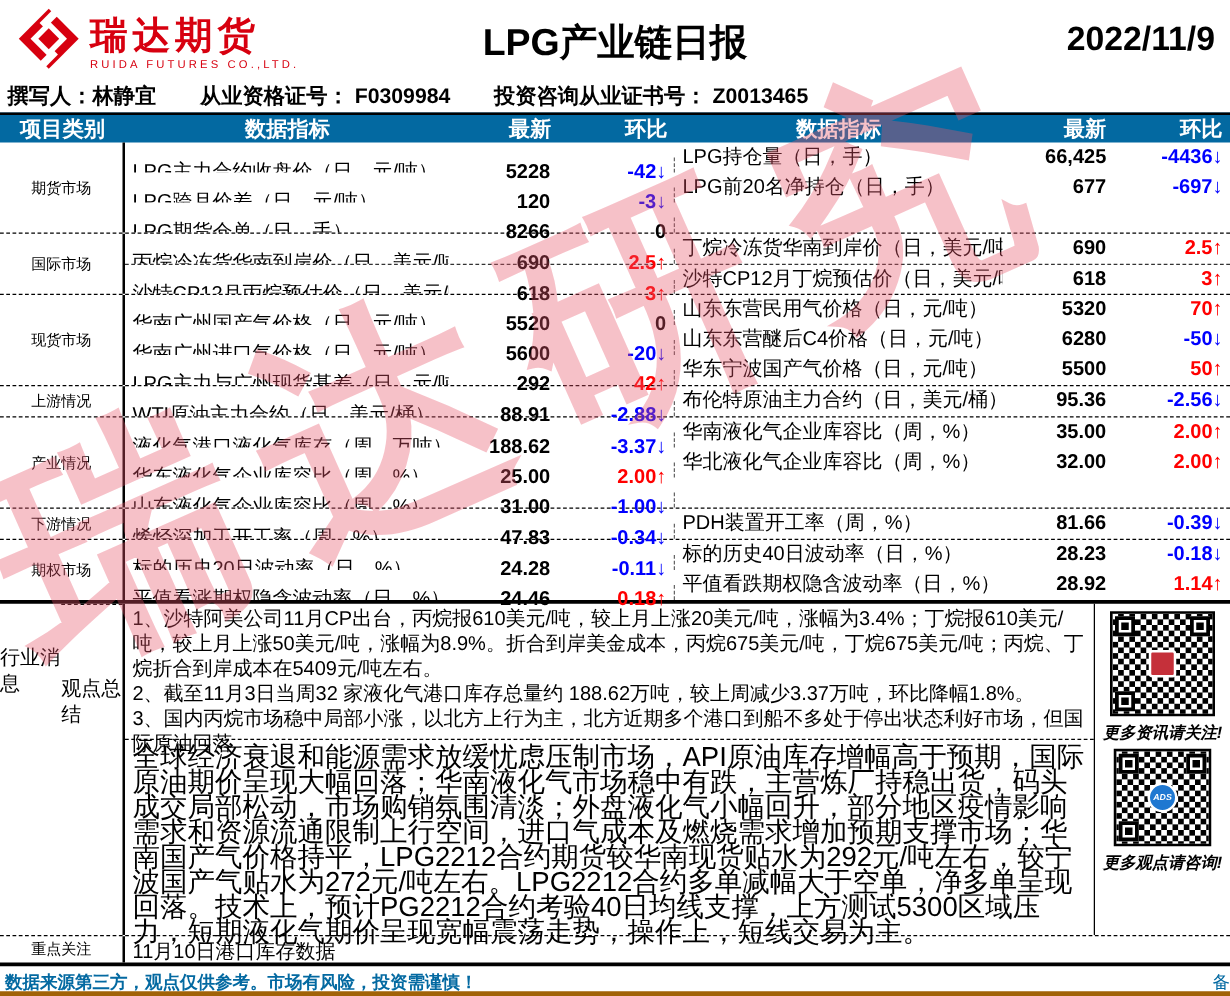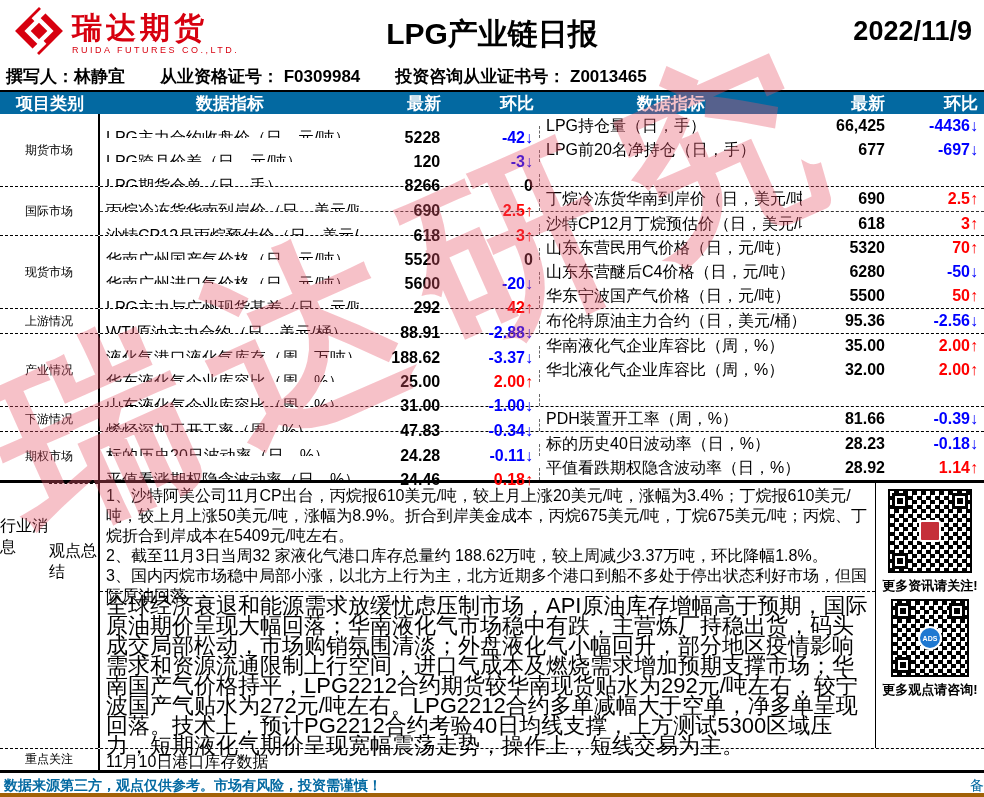--- a/index.html
+++ b/index.html
@@ -48,21 +48,21 @@
   
   .lower { display:flex; border-top:3px solid #000; }
   .l-col { width:100px; border-right:2px solid #000; display:flex; }
   .l-col .cat-cell { display:flex; align-items:center; justify-content:center; font-size:16px; }
   .cat-news { height:108px; }
   .cat-view { height:157px; border-top:1px dashed #000; }
   .m-col { width:775px; }
   .news-block { height:108px; padding:3px 4px 0 6px; font-size:16px; line-height:20px; color:#000; }
   .view-block { height:157px; border-top:1px dashed #000; padding:4px 4px 0 6px;
                 font-size:22px; line-height:20px; color:#000; }
-  .s-col { flex:1; border-left:1px solid #000; display:flex; flex-direction:column; align-items:center; }
+  .s-col { flex:1; border-left:1px solid #000; display:flex; flex-direction:column; align-items:center;font-style:italic; }
   .qr { position:relative; width:84px; height:84px; margin-top:6px; border:2px solid #000; background:
         repeating-conic-gradient(#000 0% 25%, #fff 0% 50%);
         background-size:9px 9px; }
   .qr.small { width:78px; height:78px; margin-top:4px; }
   .fp { position:absolute; width:16px; height:16px; border:3px solid #000; background:#fff; }
   .fp::after { content:""; display:block; width:6px; height:6px; margin:2px; background:#000; }
   .fp.tl { left:2px; top:2px; } .fp.tr { right:2px; top:2px; } .fp.bl { left:2px; bottom:2px; }
   .badge { position:absolute; left:50%; top:50%; transform:translate(-50%,-50%); }
   .badge.red { width:22px; height:22px; background:#c5303a; border-radius:3px; border:2px solid #fff; }
   .badge.blue { width:24px; height:24px; background:#1f78d1; border-radius:50%; border:2px solid #fff;

